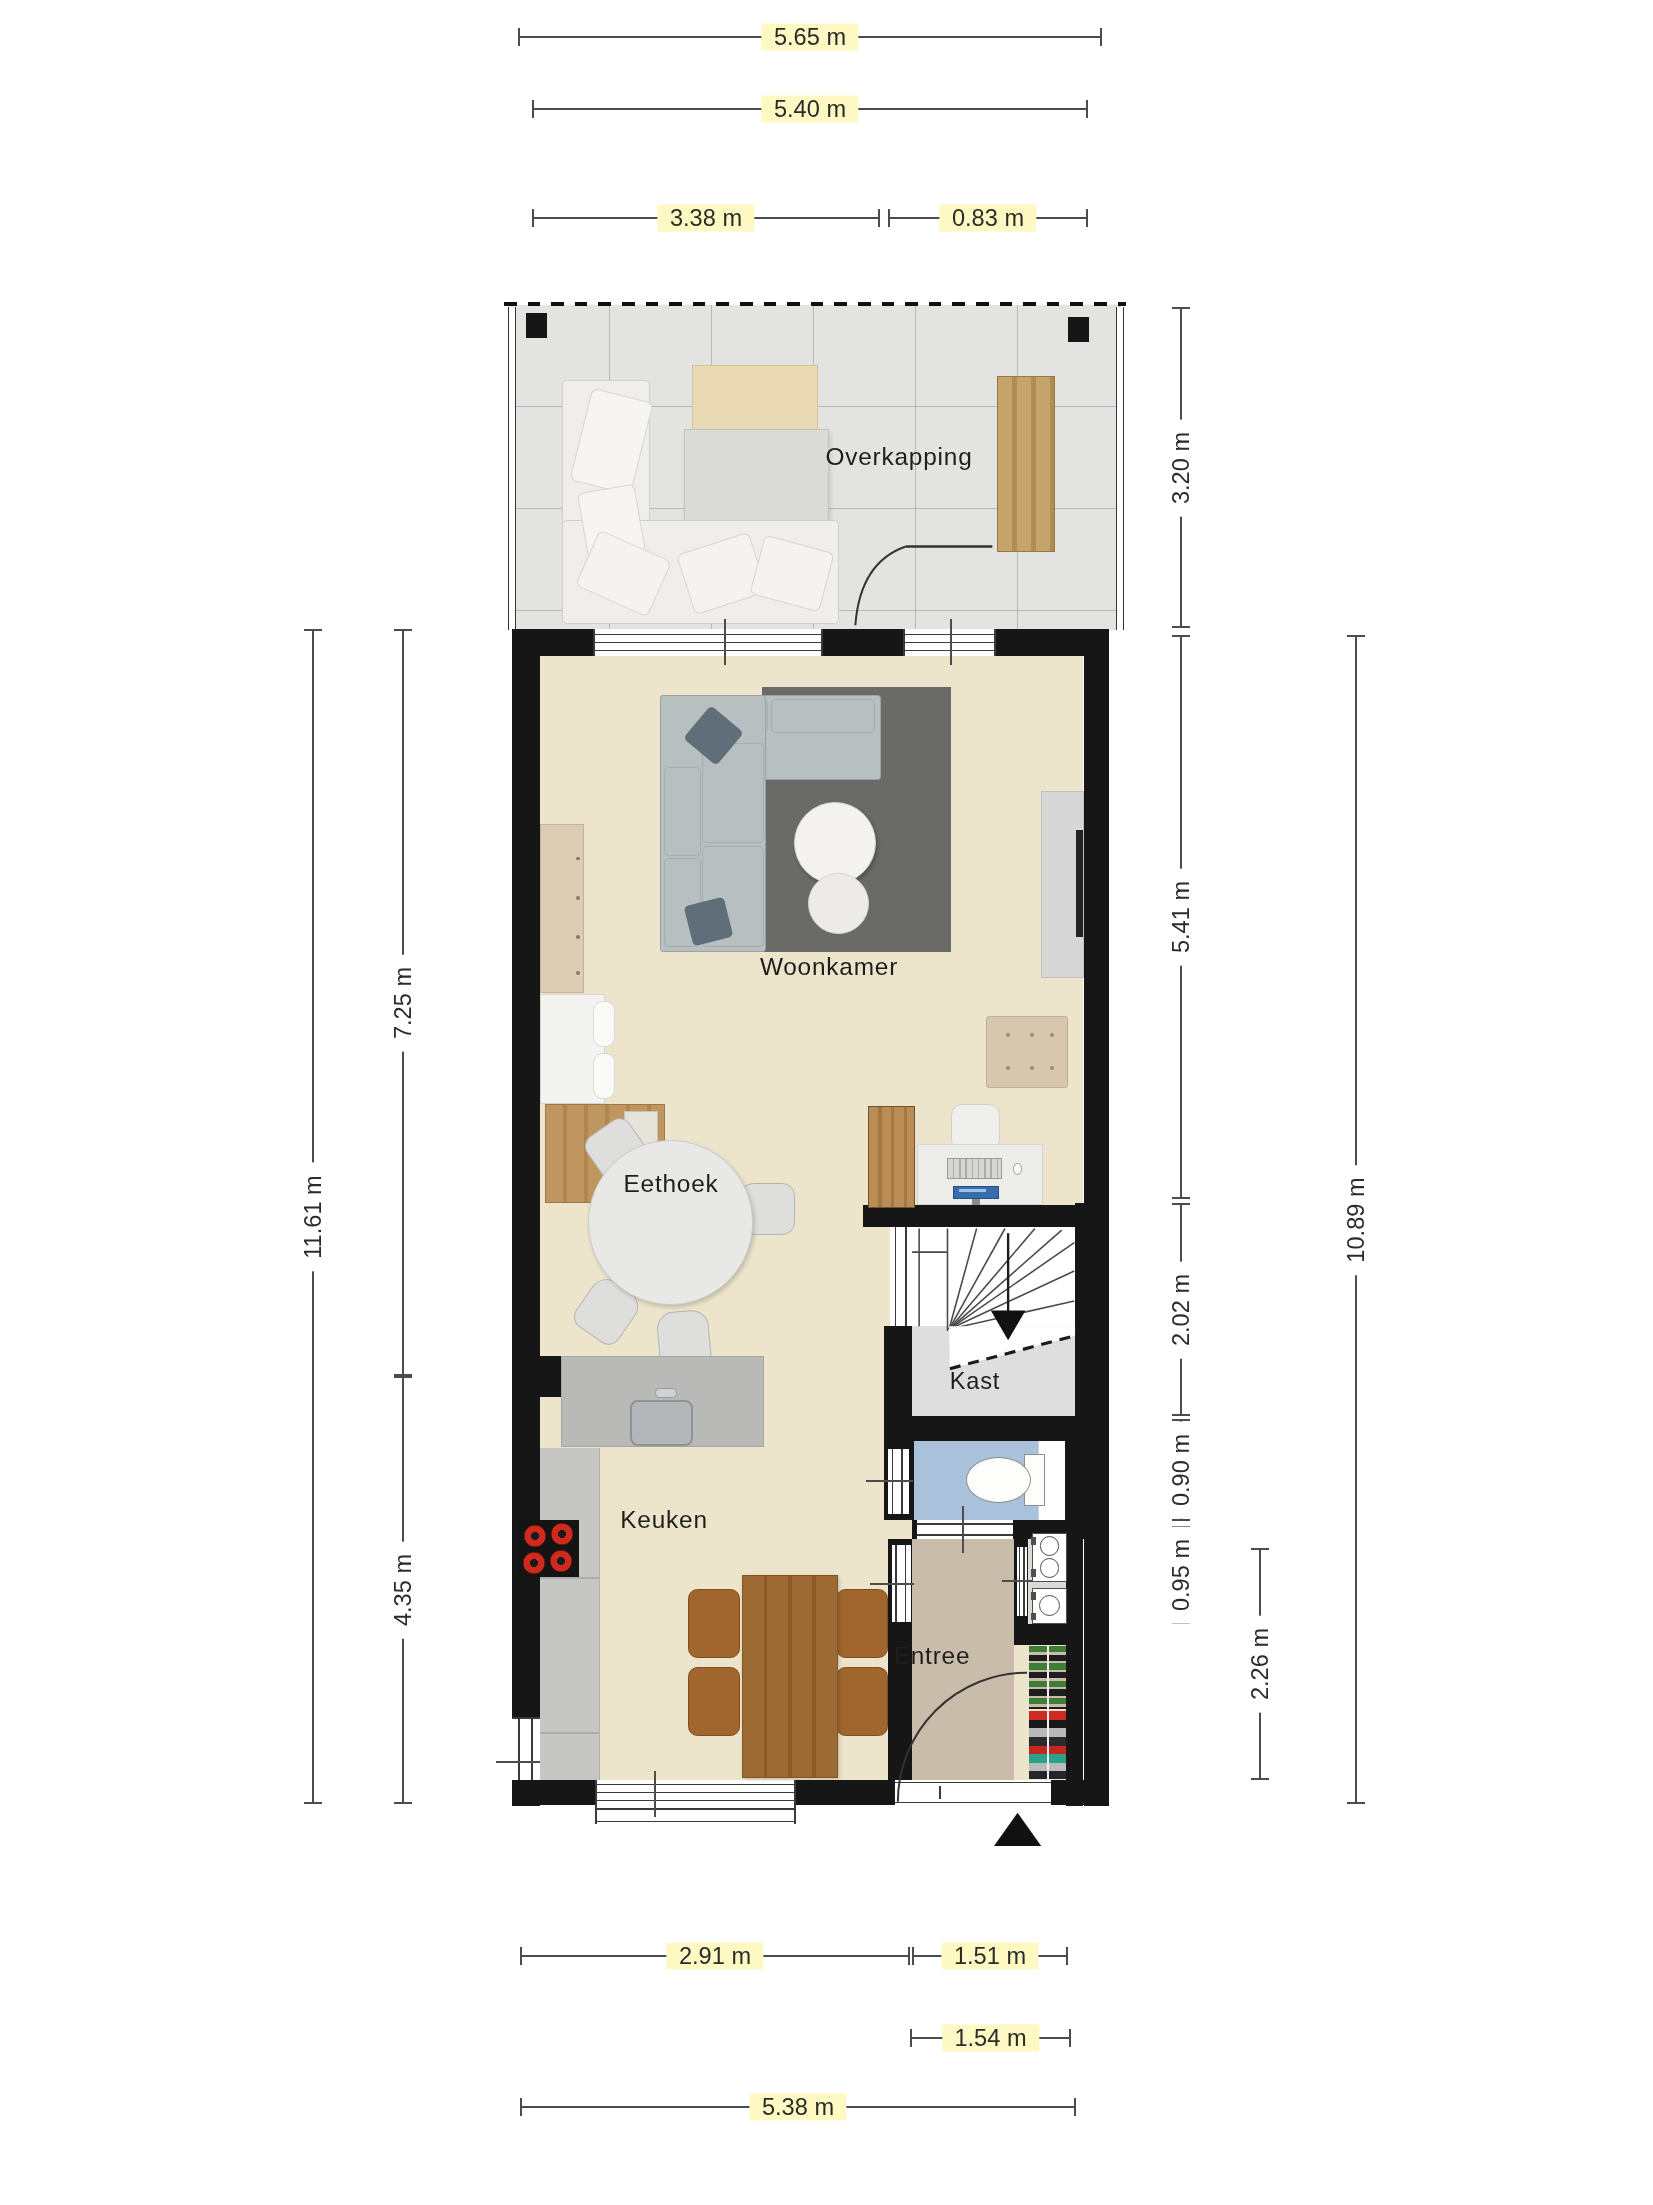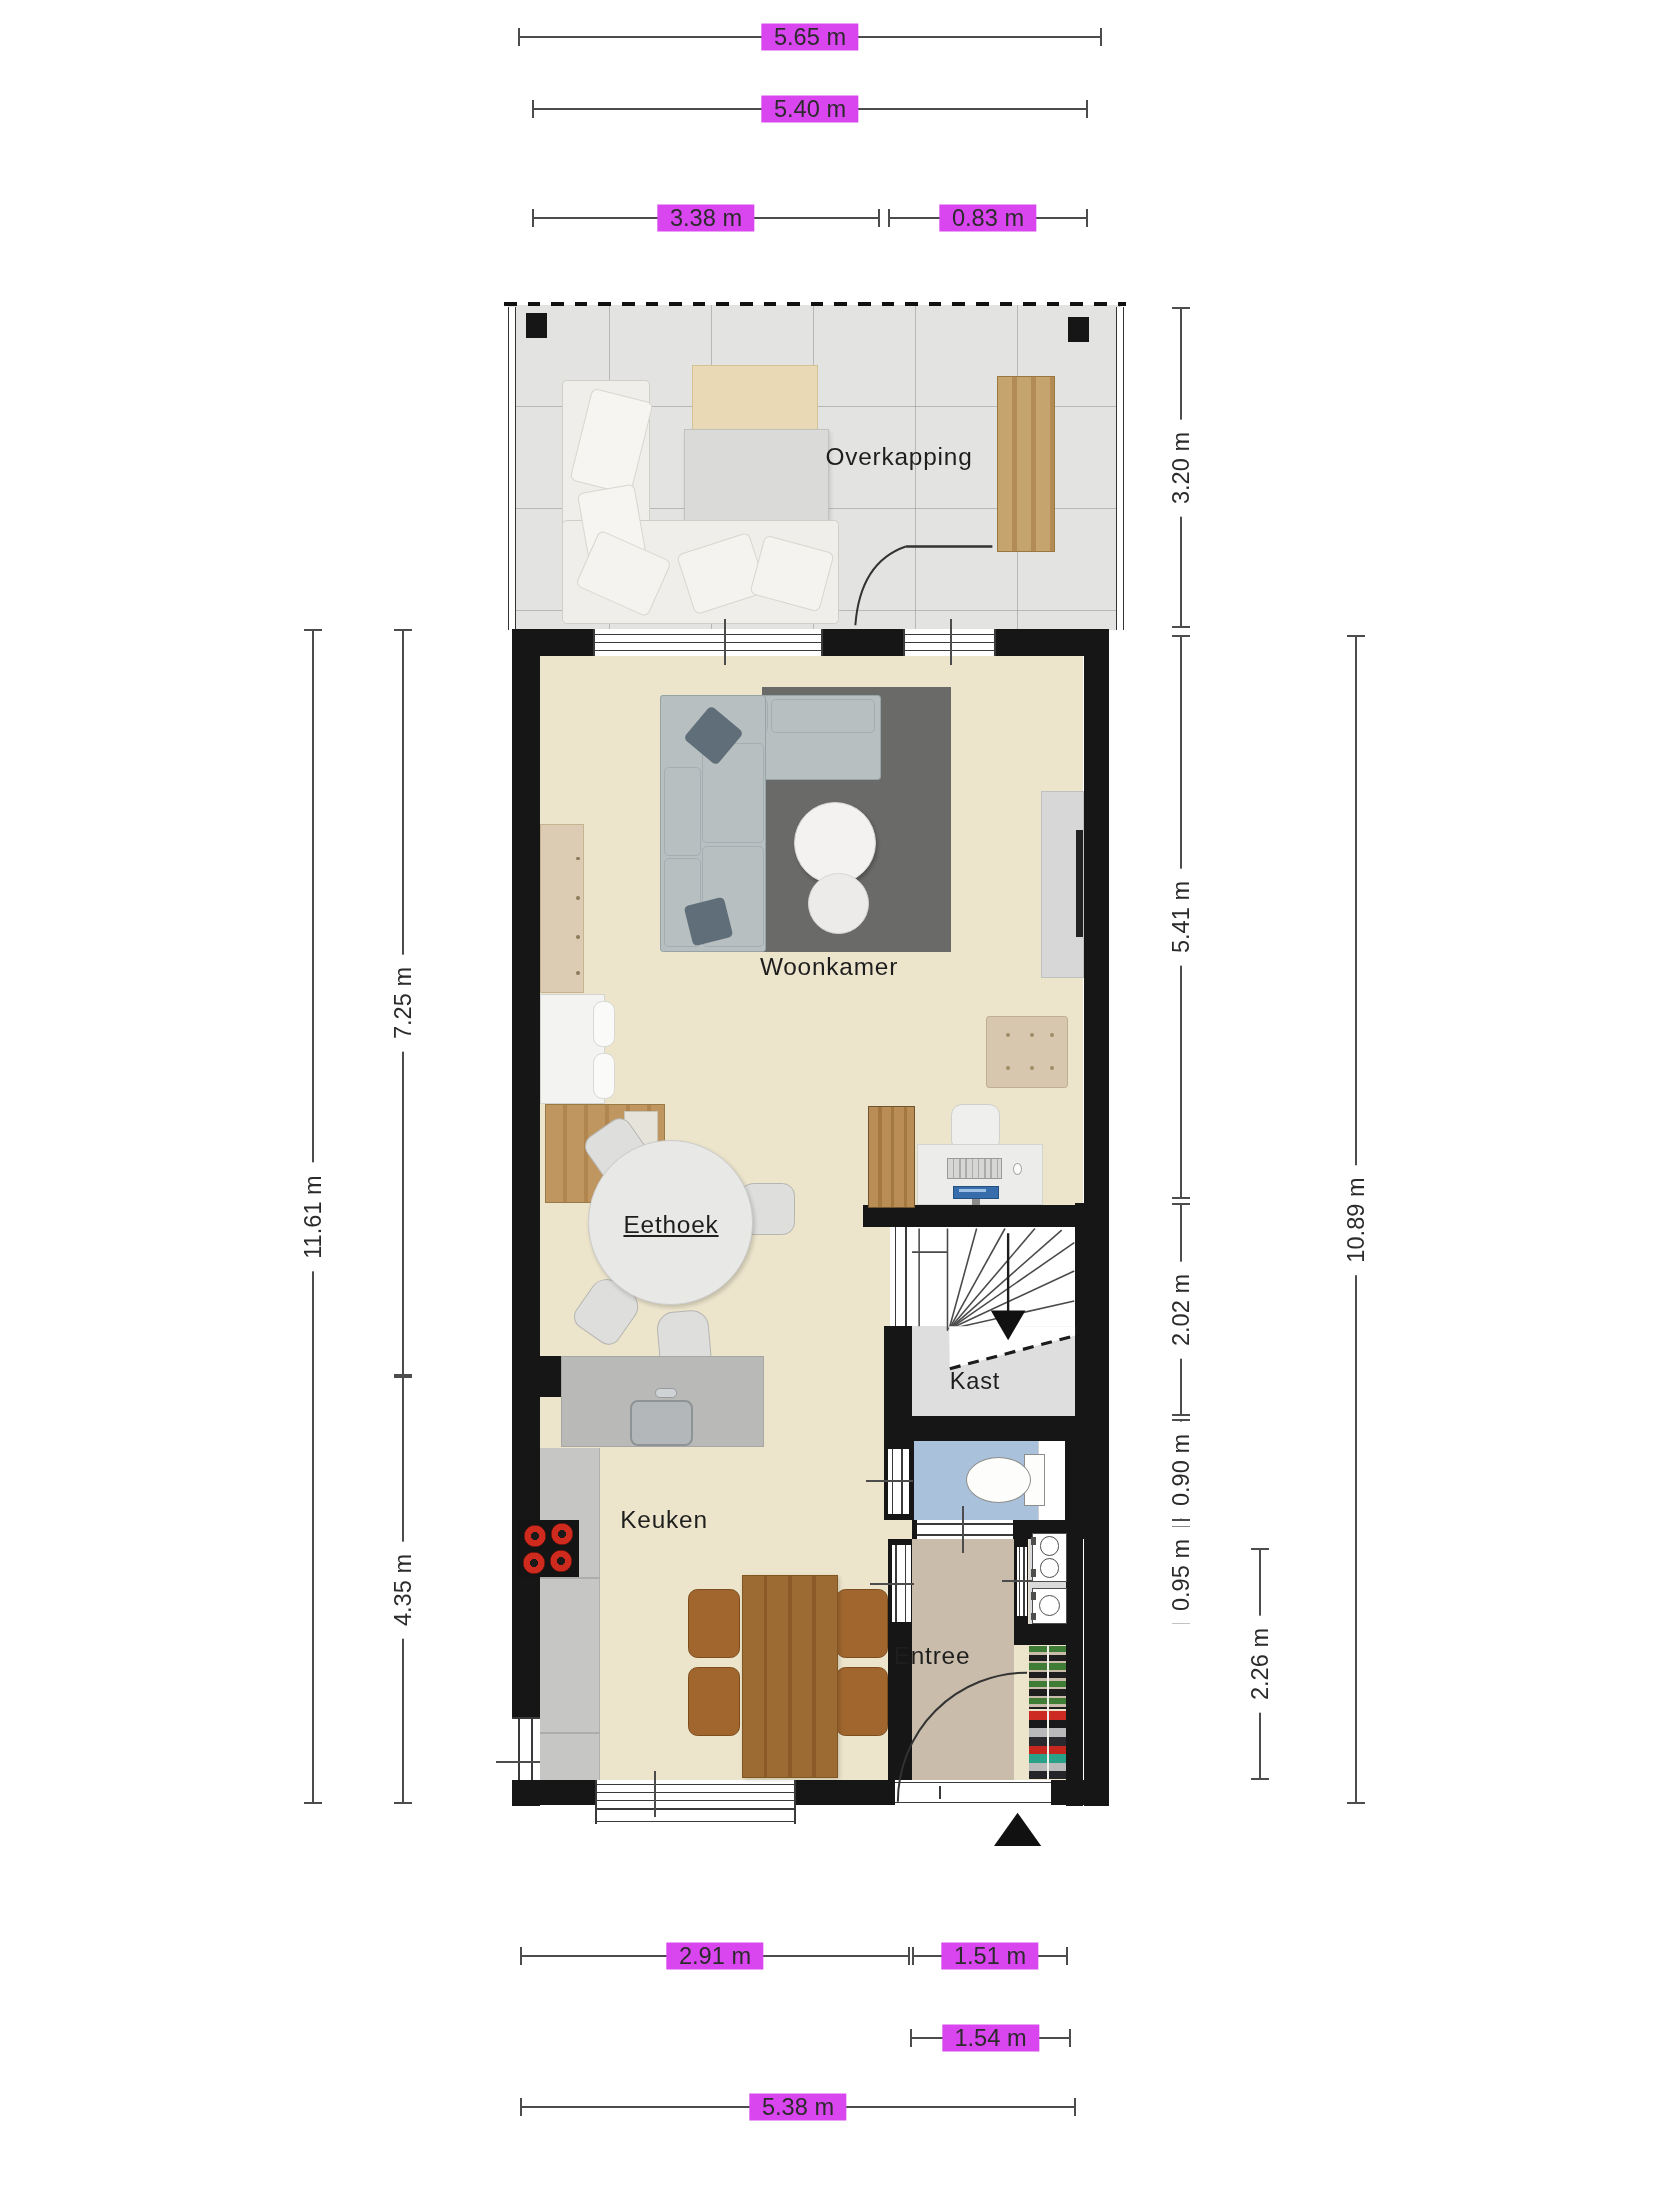--- a/index.html
+++ b/index.html
@@ -5,21 +5,21 @@
   html,body{margin:0;padding:0;background:#fff;}
   .stage{position:relative;width:1654px;height:2205px;background:#ffffff;overflow:hidden;
          font-family:"Liberation Sans",sans-serif;color:#1f1f1f;}
   .abs{position:absolute;}
   
   .dimh{position:absolute;height:0;}
   .dimh .ln{position:absolute;left:0;right:0;top:-0.8px;height:1.6px;background:#4c4c4c;}
   .dimh .tk{position:absolute;top:-8.7px;width:1.6px;height:17.3px;background:#4c4c4c;}
   .dimh .tk.l{left:0;} .dimh .tk.r{right:0;}
   .dimh .dlabel{position:absolute;left:50%;top:0;transform:translate(-50%,-50%);
-        background:#d946ef;padding:0 12.6px;font-size:23.6px;color:#2b2b2b;white-space:nowrap;}
+        background:#fef9c3;padding:0 12.6px;font-size:23.6px;color:#2b2b2b;white-space:nowrap;}
   .dimv{position:absolute;width:0;}
   .dimv .ln{position:absolute;top:0;bottom:0;left:-0.8px;width:1.6px;background:#4c4c4c;}
   .dimv .tk{position:absolute;left:-8.7px;width:17.3px;height:1.6px;background:#4c4c4c;}
   .dimv .tk.t{top:0;} .dimv .tk.b{bottom:0;}
   .dimv .dlabel{position:absolute;top:50%;left:0;transform:translate(-50%,-50%) rotate(-90deg);
         background:#fff;padding:0 12.6px;font-size:23.6px;color:#2b2b2b;white-space:nowrap;}
   
   .wall{position:absolute;background:#161616;}
   .win{position:absolute;background:#fff;}
   .gl{position:absolute;background:#3a3a3a;}
@@ -323,21 +323,21 @@
   <div class="furn" style="left:953px;top:1186px;width:46px;height:12.6px;background:#376daa;border:0.8px solid #24507f;">
     <div style="position:absolute;left:4.7px;top:2.4px;width:27px;height:2.4px;background:#9cc0e6;"></div>
   </div>
   <div class="furn" style="left:972px;top:1199px;width:7.9px;height:5.5px;background:#8b8b89;"></div>
 
   <div class="furn" style="left:592px;top:1123px;width:52px;height:58px;background:#dededc;border:1.6px solid #b5b5b2;border-radius:12.6px 12.6px 17.3px 17.3px;transform:rotate(-35deg);"></div>
   <div class="furn" style="left:740px;top:1180px;width:52px;height:58px;background:#dededc;border:1.6px solid #b5b5b2;border-radius:12.6px 12.6px 17.3px 17.3px;transform:rotate(90deg);"></div>
   <div class="furn" style="left:581px;top:1282px;width:52px;height:58px;background:#dededc;border:1.6px solid #b5b5b2;border-radius:12.6px 12.6px 17.3px 17.3px;transform:rotate(-145deg);"></div>
   <div class="furn" style="left:658px;top:1311px;width:52px;height:58px;background:#dededc;border:1.6px solid #b5b5b2;border-radius:12.6px 12.6px 17.3px 17.3px;transform:rotate(175deg);"></div>
   <div class="furn" style="left:588px;top:1140px;width:165px;height:165px;background:#e8e8e6;border:0.8px solid #cccccb;border-radius:50%;box-shadow:1.6px 2.4px 4.7px rgba(0,0,0,.18);"></div>
-  <div class="room-label" style="left:671px;top:1225px;text-decoration:underline;">Eethoek</div>
+  <div class="room-label" style="left:671px;top:1184px;">Eethoek</div>
 
   <div class="wall" style="left:512px;top:1356px;width:49px;height:41px;"></div>
   <div class="furn" style="left:561px;top:1356px;width:203px;height:91px;background:#b9b9b8;border:0.8px solid #a6a6a5;"></div>
   <div class="furn" style="left:540px;top:1448px;width:60px;height:332px;background:#c6c6c5;border-right:0.8px solid #b0b0af;">
     <div style="position:absolute;left:0;top:129px;width:60px;height:1.6px;background:#adadac;"></div>
     <div style="position:absolute;left:0;top:284px;width:60px;height:1.6px;background:#adadac;"></div>
   </div>
   <div class="furn" style="left:630px;top:1400px;width:63px;height:46px;background:#b3b7b9;border:2.4px solid #8e9496;border-radius:7.9px;"></div>
   <div class="furn" style="left:655px;top:1388px;width:22px;height:9.5px;background:#cfd3d5;border:0.8px solid #969a9c;border-radius:4.7px;"></div>
   <div class="furn" style="left:518px;top:1520px;width:61px;height:57px;background:#141414;">

